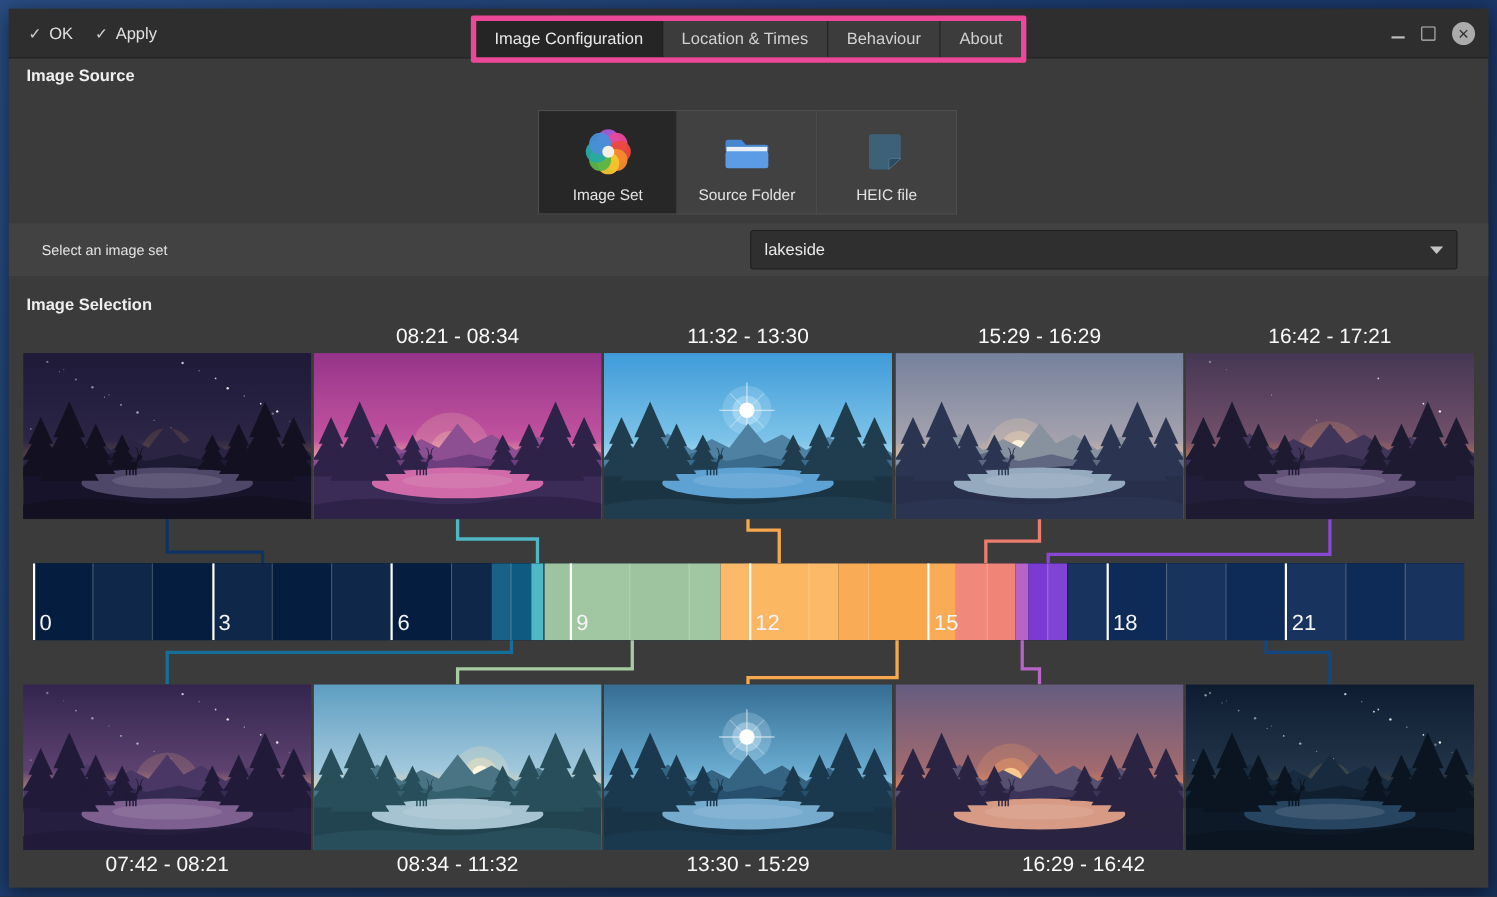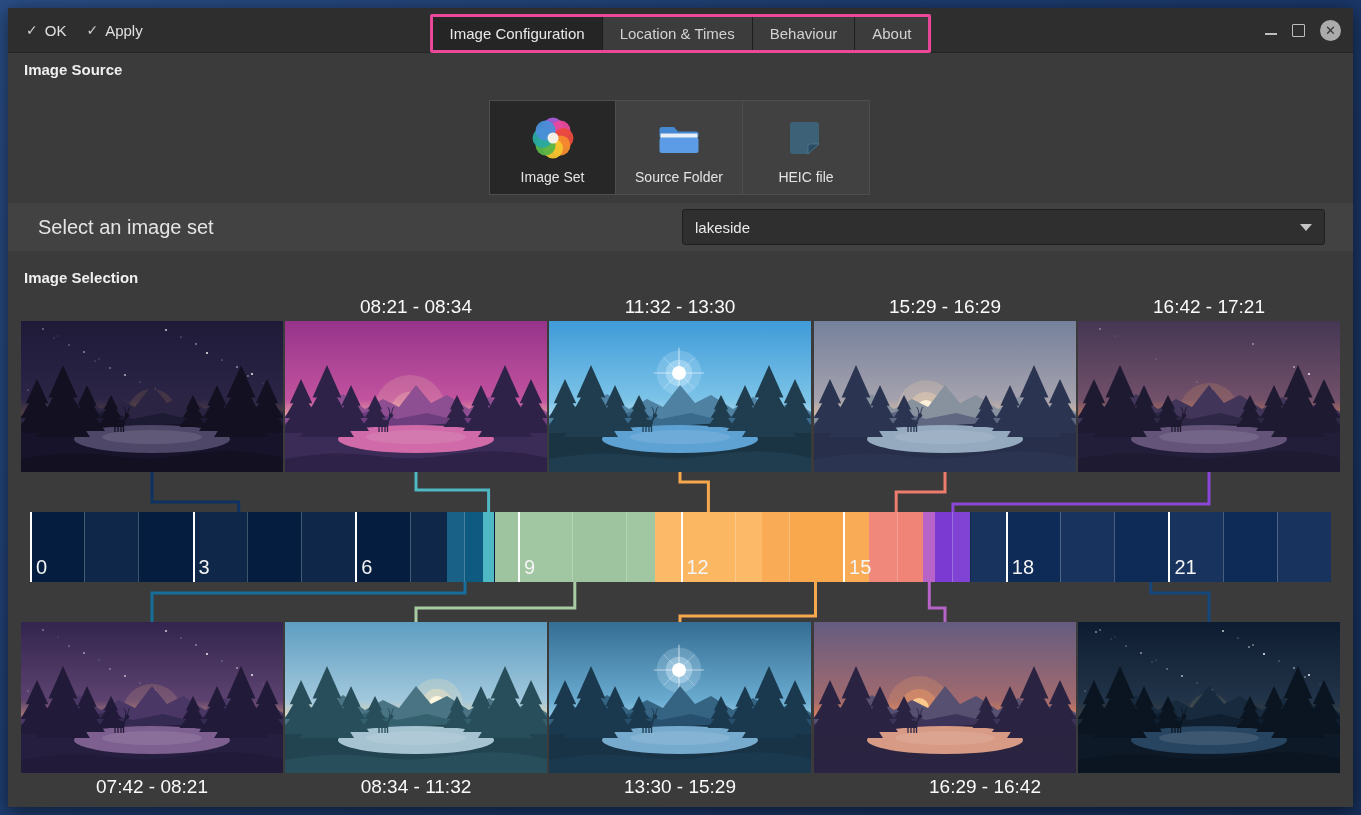--- a/index.html
+++ b/index.html
@@ -7,21 +7,21 @@
   .desktop{position:relative;width:1361px;height:815px;overflow:hidden;
            background:linear-gradient(135deg,#2a4d84 0%,#1c3a6c 45%,#162f5a 100%);}
   .window{position:absolute;left:8px;top:8px;width:1345px;height:799px;background:#3b3b3b;
           box-shadow:0 4px 18px rgba(0,0,0,.55);}
   
   .titlebar{position:relative;height:44px;background:#2e2e2e;border-bottom:1px solid #242424;}
   .tb-actions{position:absolute;left:18px;top:0;height:44px;display:flex;gap:20px;align-items:center;}
   .tb-action{display:flex;align-items:center;gap:7px;color:#e0e0e0;font-size:15px;cursor:default;}
   .tb-action .check{color:#cdcdcd;font-size:14px;}
   .tabs{position:absolute;left:50%;top:6px;transform:translateX(-50%);display:flex;height:33px;
-        border:3px solid #ec4899;border-radius:2px;overflow:hidden;}
+        border:5px solid #ec4899;border-radius:2px;overflow:hidden;}
   .tab{display:flex;align-items:center;padding:0 17px;font-size:15px;color:#d2d2d2;background:#3c3c3c;
        border-right:1px solid #1e1e1e;white-space:nowrap;}
   .tab:last-child{border-right:none;}
   .tab.active{background:#252525;color:#e9e9e9;}
   .tb-controls{position:absolute;right:12px;top:0;height:44px;display:flex;align-items:center;gap:15px;}
   .ctl-min{width:12px;height:2px;background:#bdbdbd;margin-top:8px;}
   .ctl-max{width:11px;height:11px;border:1.5px solid #bdbdbd;border-radius:1px;}
   .ctl-close{width:21px;height:21px;border-radius:50%;background:#ababab;color:#323232;display:flex;
              align-items:center;justify-content:center;font-size:13px;font-weight:bold;line-height:1;}
   
@@ -30,21 +30,21 @@
   #title-source{top:9px;}
   #title-selection{top:217px;}
   .source-group{position:absolute;left:481px;top:36px;display:flex;}
   .source-btn{width:127px;height:95px;box-sizing:border-box;background:#414141;border:1px solid #4e4e4e;
               border-left:none;display:flex;flex-direction:column;align-items:center;margin-top:12px;}
   .source-btn:first-child{border-left:1px solid #4e4e4e;}
   .source-btn.selected{background:#272727;}
   .source-btn .icon-box{flex:1;display:flex;align-items:center;justify-content:center;padding-top:6px;}
   .source-btn .lbl{font-size:14px;color:#e3e3e3;padding-bottom:9px;}
   .select-row{position:absolute;left:0;top:151px;width:1345px;height:48px;background:#424242;}
-  .select-label{position:absolute;left:30px;top:50%;transform:translateY(-50%);font-size:20px;color:#e4e4e4;}
+  .select-label{position:absolute;left:30px;top:50%;transform:translateY(-50%);font-size:13px;color:#e4e4e4;}
   .combobox{position:absolute;left:674px;top:6px;width:643px;height:36px;box-sizing:border-box;
             background:#2f2f2f;border:1px solid #1f1f1f;border-radius:3px;display:flex;align-items:center;
             padding:0 12px;color:#eaeaea;font-size:15px;}
   .combo-arrow{margin-left:auto;width:0;height:0;border-left:6px solid transparent;
                border-right:6px solid transparent;border-top:7px solid #c4c4c4;}
   
   .thumb-label{position:absolute;width:262px;text-align:center;font-size:19px;color:#fafafa;}
   .thumb{position:absolute;width:262px;height:151px;overflow:hidden;}
   .thumb svg{display:block;width:262px;height:151px;}
   .timeline{position:absolute;left:22px;top:460px;width:1301px;height:70px;overflow:hidden;background:#051e40;}

